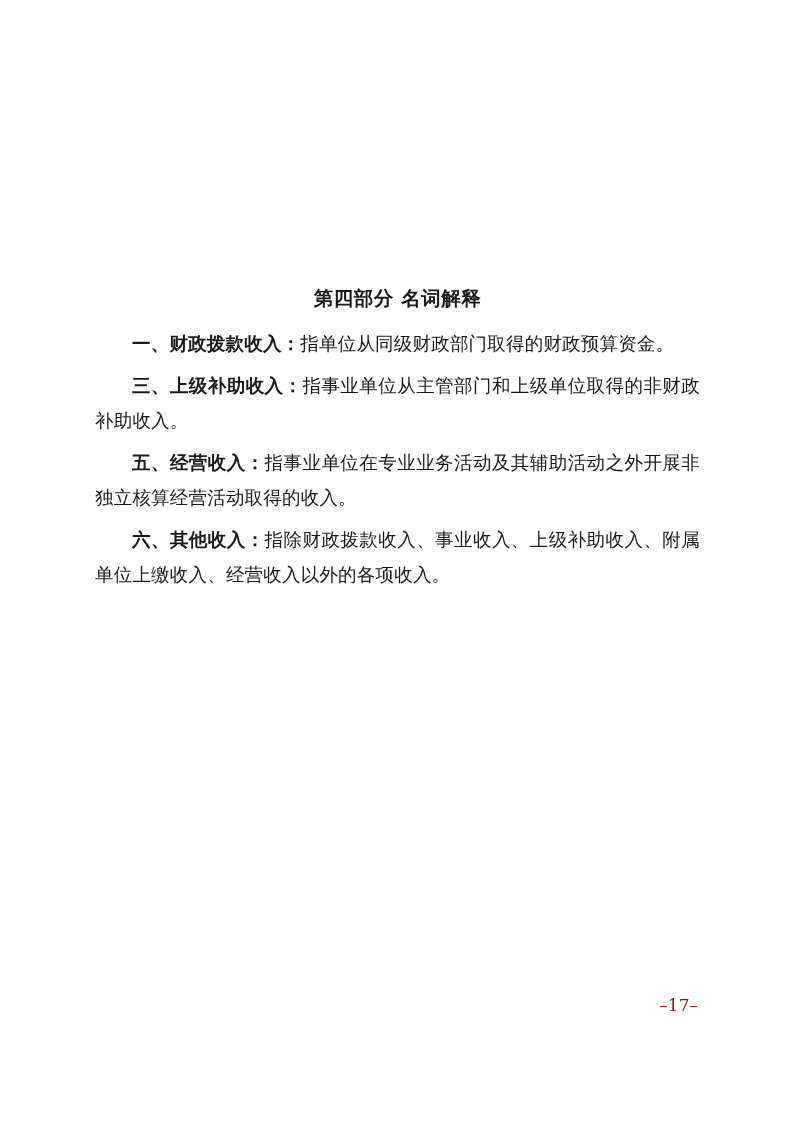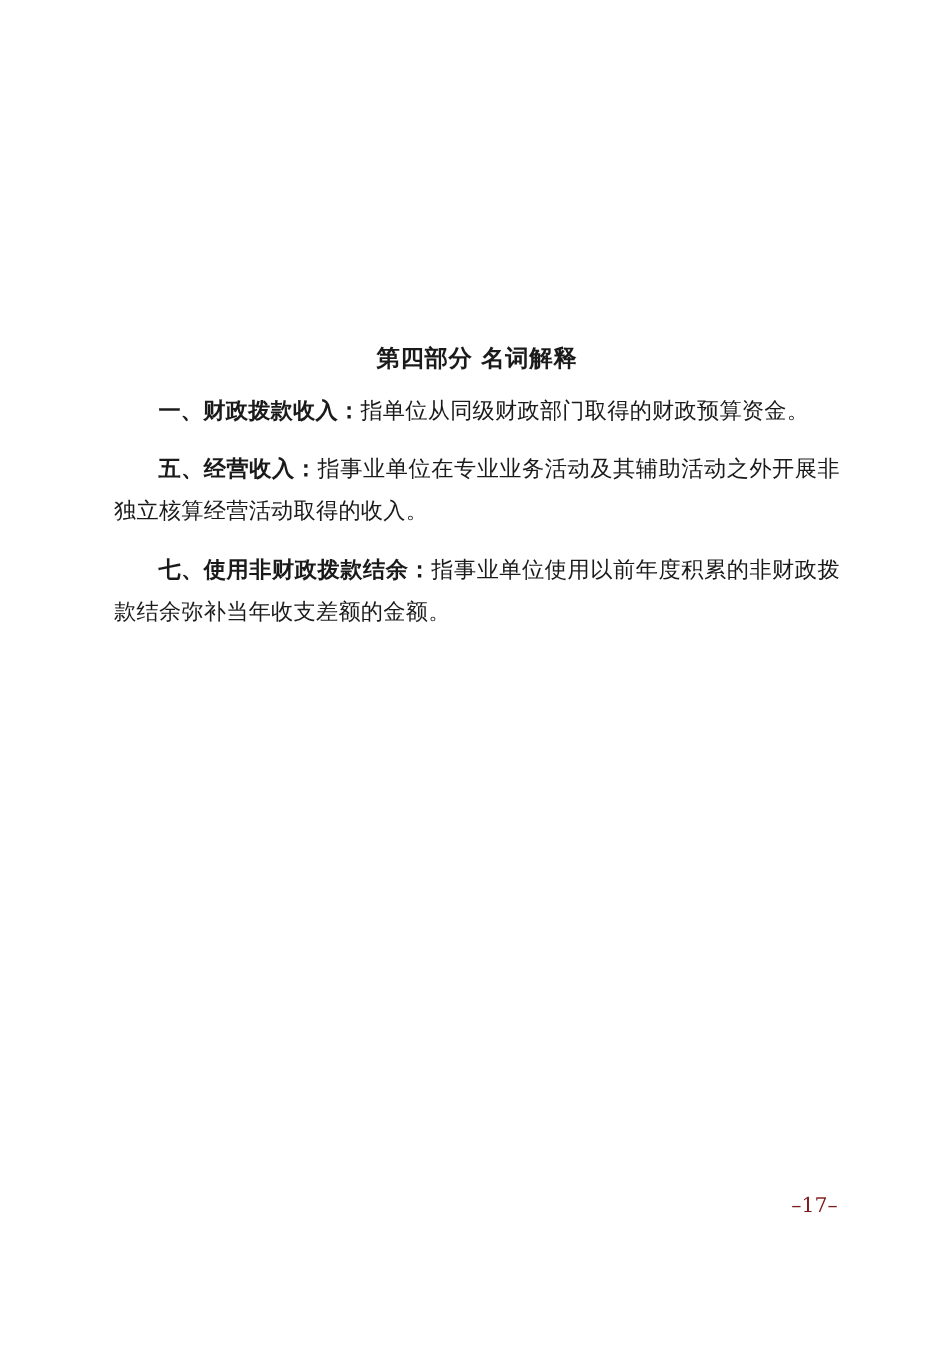--- a/index.html
+++ b/index.html
@@ -36,24 +36,23 @@
     font-size: 19.5px;
     font-weight: bold;
     letter-spacing: 0.5px;
     margin: 0 0 14px 0;
     font-family: "DejaVu Serif", "Liberation Serif", serif;
   }
   .para {
     font-size: 18.5px;
     line-height: 35px;
     text-align: justify;
-    margin: 14px 0 7px 0;
+    margin: 0 0 7px 0;
     text-indent: 2em;
     letter-spacing: 0.2px;
-    font-family: Liberation Serif, serif;
   }
   .para .term {
     font-weight: bold;
   }
   .page-number {
     position: absolute;
     right: 95px;
     top: 995px;
     font-size: 17px;
     font-family: "DejaVu Serif", "Liberation Serif", serif;
@@ -67,28 +66,31 @@
 
   <div class="doc-body">
 
     <div class="doc-title">第四部分  名词解释</div>
 
     <p class="para">
       <span class="term">一、</span><span class="term">财政拨款收入：</span><span>指单位从同级财政部门取得的财政预算资金。</span>
     </p>
 
 
+    <p class="para">
+      <span class="term">三、</span><span class="term">上级补助收入：</span><span>指事业单位从主管部门和上级单位取得的非财政补助收入。</span>
+    </p>
 
 
     <p class="para">
       <span class="term">五、</span><span class="term">经营收入：</span><span>指事业单位在专业业务活动及其辅助活动之外开展非独立核算经营活动取得的收入。</span>
     </p>
 
+    <p class="para">
+      <span class="term">六、</span><span class="term">其他收入：</span><span>指除财政拨款收入、事业收入、上级补助收入、附属单位上缴收入、经营收入以外的各项收入。</span>
+    </p>
 
-    <p class="para">
-      <span class="term">七、</span><span class="term">使用非财政拨款结余：</span><span>指事业单位使用以前年度积累的非财政拨款结余弥补当年收支差额的金额。</span>
-    </p>
 
   </div>
 
   <div class="page-number">–17–</div>
 
 </div>
 
 </body></html>

